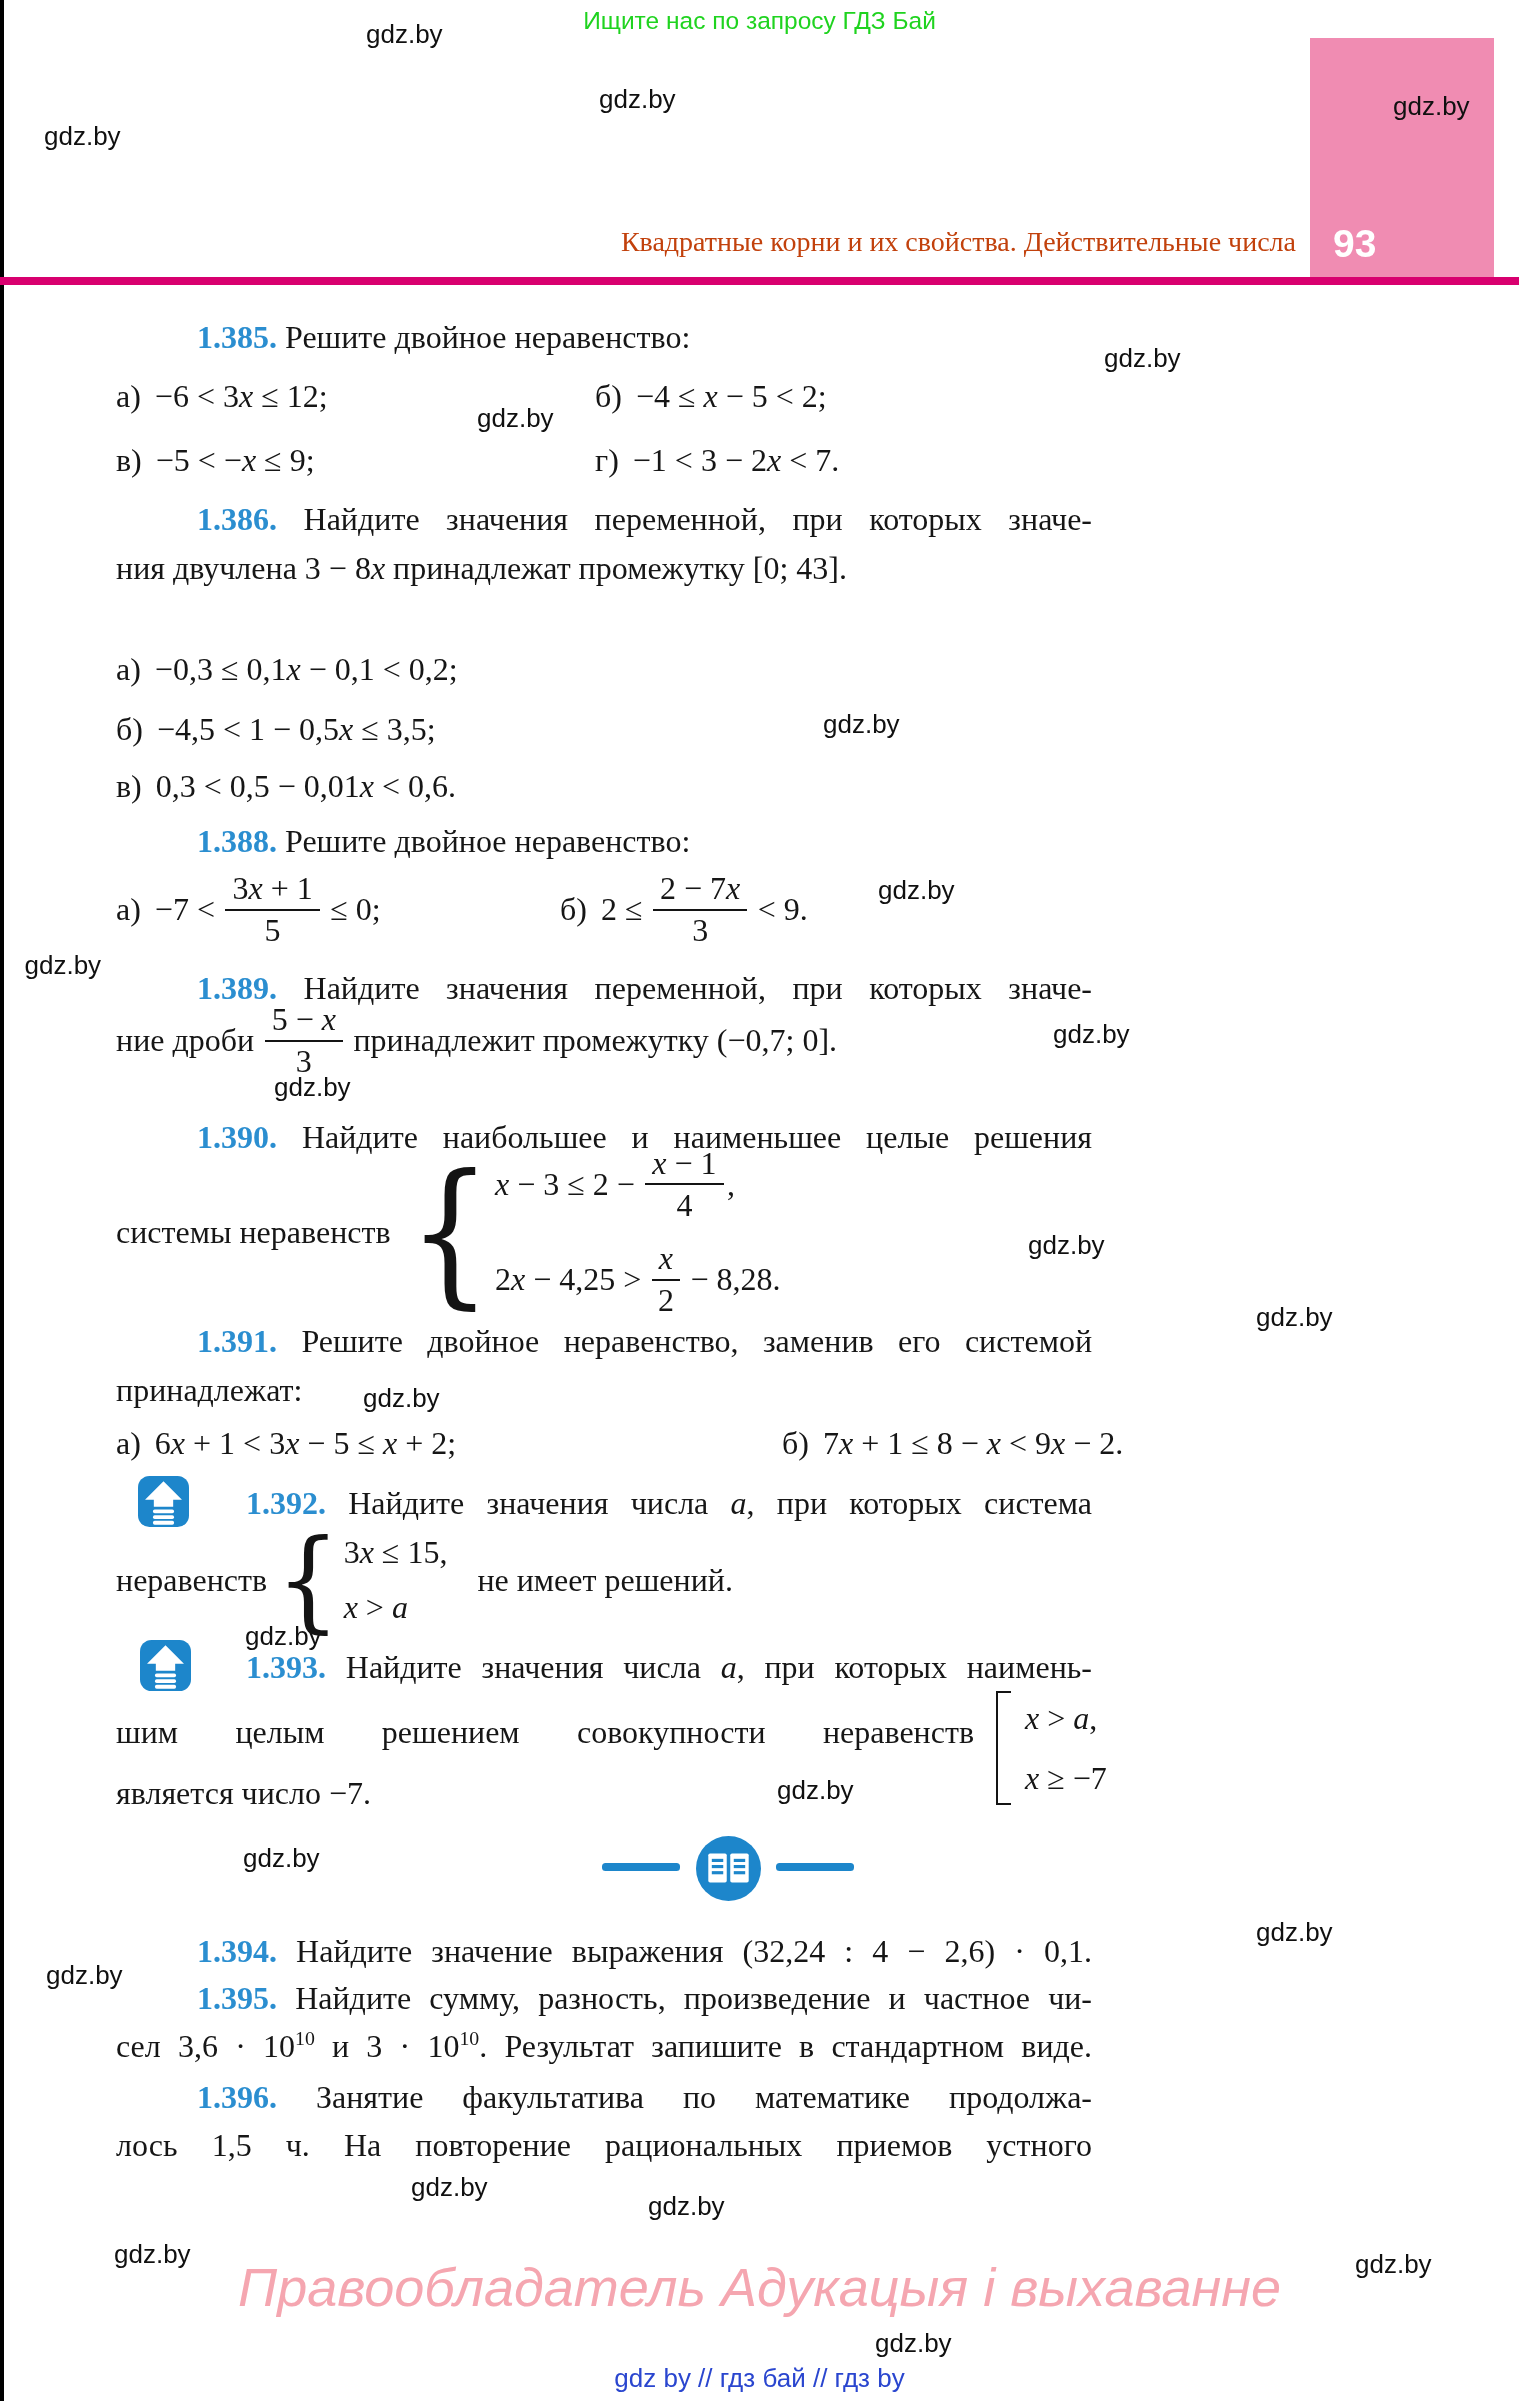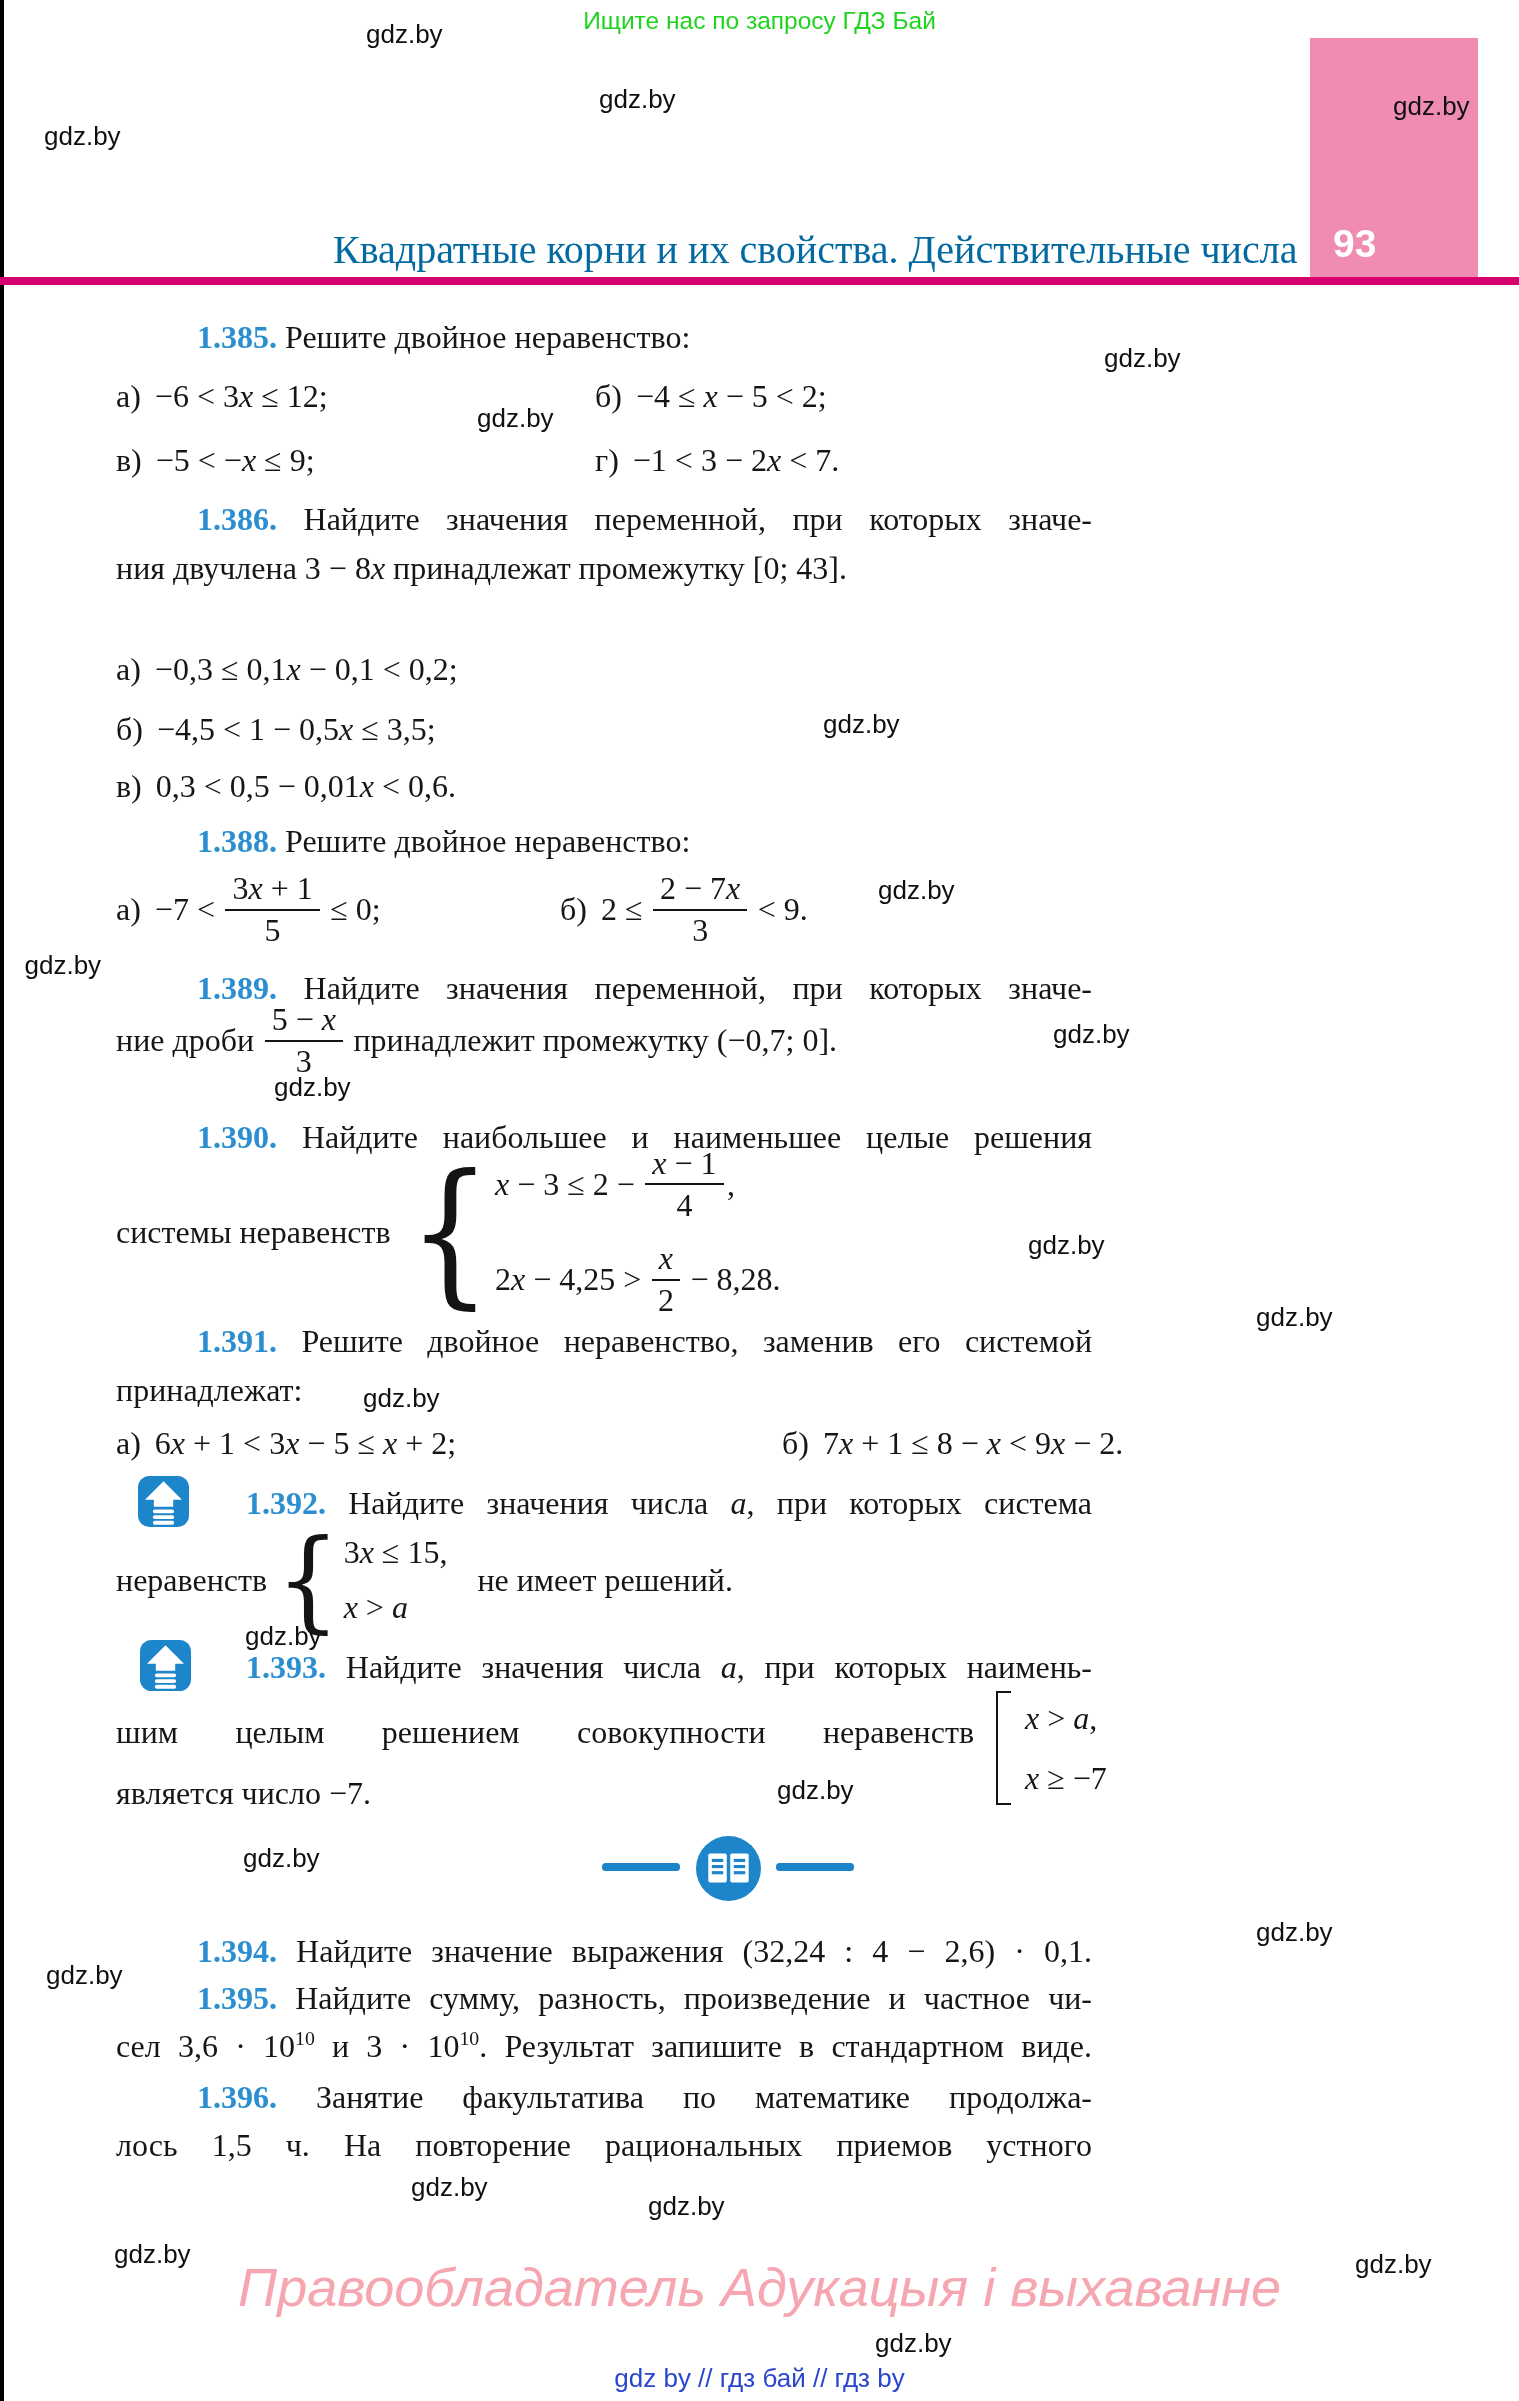--- a/index.html
+++ b/index.html
@@ -3,25 +3,25 @@
 <meta charset="utf-8">
 <style>
   html,body{margin:0;padding:0;background:#888;}
   .page{position:relative;width:1519px;height:2401px;background:#ffffff;overflow:hidden;
         font-family:"Liberation Serif","DejaVu Serif",serif;color:#161616;}
   .edge-left{position:absolute;left:0;top:0;width:4.4px;height:2401px;background:#000;}
   .banner{position:absolute;top:7px;left:0;width:1519px;text-align:center;
           font-family:"Liberation Sans","DejaVu Sans",sans-serif;font-size:24.5px;color:#1fd31f;}
   .wm{position:absolute;font-family:"Liberation Sans","DejaVu Sans",sans-serif;
       font-size:26px;color:#101010;white-space:nowrap;}
-  .pink-box{position:absolute;left:1310px;top:38px;width:168px;height:240px;background:#f08cb2;}
+  .pink-box{position:absolute;left:1310px;top:38px;width:184px;height:240px;background:#f08cb2;}
   .pagenum{position:absolute;left:23px;bottom:12.3px;font-family:"Liberation Sans","DejaVu Sans",sans-serif;
            font-size:39px;font-weight:bold;color:#ffffff;}
   .title{position:absolute;left:333px;top:226px;width:963px;text-align:right;
-         font-size:40px;color:#0369a1;white-space:nowrap;}
+         font-size:28px;color:#c2410c;white-space:nowrap;}
   .rule{position:absolute;left:0;top:277px;width:1519px;height:7.9px;background:#d8006f;}
   .line{position:absolute;font-size:32px;line-height:40px;white-space:nowrap;}
   .just{white-space:normal;text-align:justify;text-align-last:justify;width:976px;}
   .ind{text-indent:37px;}
   .num{font-weight:bold;color:#2b8ed0;margin-left:44px;}
   .lbl{margin-right:14px;}
   .mrow{position:absolute;display:flex;align-items:center;font-size:32px;white-space:nowrap;}
   .frac{display:inline-flex;flex-direction:column;align-items:center;margin:0 10.5px;}
   .frac .fn{display:block;padding:0 7px 2.6px;border-bottom:2.6px solid #141414;line-height:1.1;}
   .frac .fd{display:block;padding-top:2.6px;line-height:1.1;}

